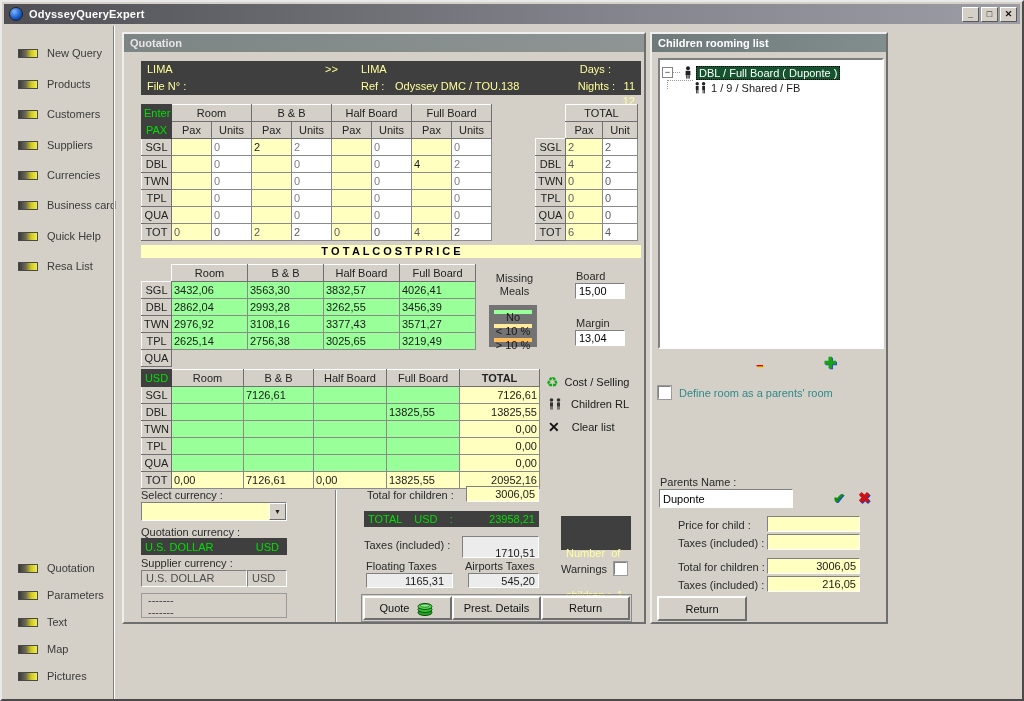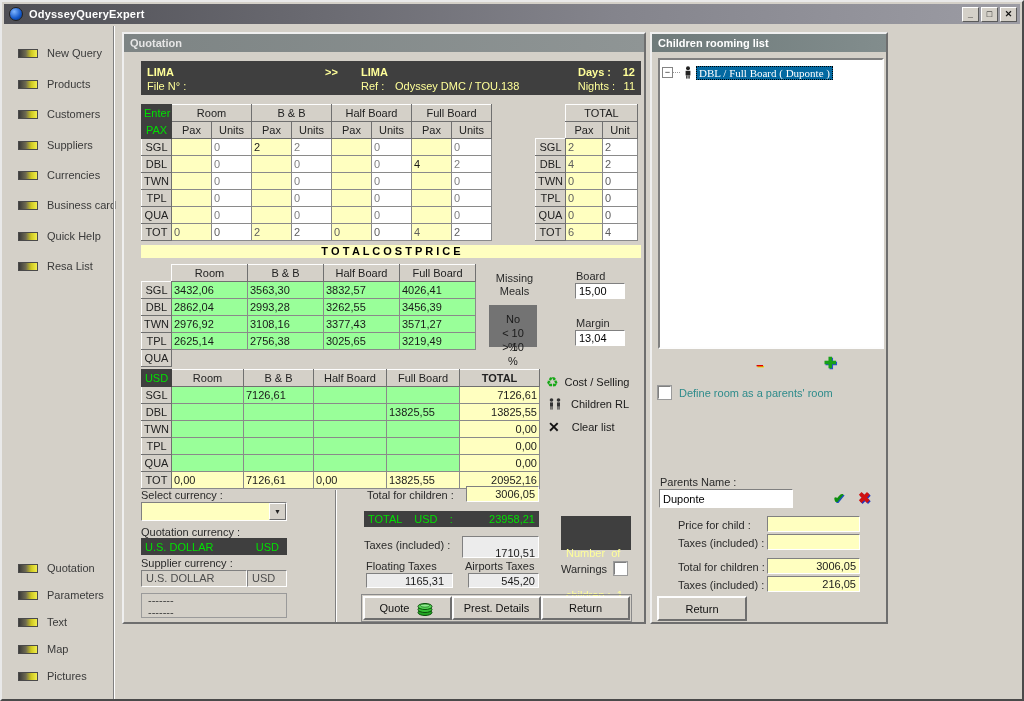--- a/index.html
+++ b/index.html
@@ -47,24 +47,24 @@
   
   .sunken{border:1px solid;border-color:#808080 #fff #fff #808080;}
   .btn{background:#d4d0c8;border:2px solid;border-color:#fdfdfd #6e6e6e #6e6e6e #fdfdfd;
     display:flex;align-items:center;justify-content:center;gap:6px;font-size:11px;color:#111;cursor:default;}
   input.fld{font:11px "Liberation Sans",sans-serif;border:1px solid;
     border-color:#808080 #fff #fff #808080;background:#fff;padding:1px 3px;outline:none;}
   .lbl{color:#2a2a2a;white-space:nowrap;}
   .checkbox{width:13px;height:13px;background:#fff;border:1px solid;
     border-color:#808080 #fff #fff #808080;outline:1px solid #9a9a9a;}
   .banner{background:#ffffc0;color:#000;text-align:center;font-weight:bold;line-height:13px;}
-  .mmcell{height:14px;line-height:14px;text-align:center;border:7px solid #737373;}
+  .mmcell{height:14px;line-height:14px;text-align:center;border:5px solid #737373;}
   .action-lbl{color:#1a1a1a;}
   .treebox{background:#fff;border:2px solid;border-color:#808080 #fdfdfd #fdfdfd #808080;}
-  .tree-sel{background:#0369a1;color:#fff;border:1px dotted #000;padding:0 2px;font-family:Liberation Serif, serif;}
+  .tree-sel{background:#14532d;color:#fff;border:1px dotted #000;padding:0 2px;}
   .expand{width:11px;height:11px;background:#fff;border:1px solid #848484;
     font-size:9px;line-height:9px;text-align:center;color:#111;}
   .dotted-h{border-top:1px dotted #9a9a9a;}
   .dotted-v{border-left:1px dotted #9a9a9a;}
   .ico-check{color:#0e8f0e;font-weight:bold;text-shadow:1px 1px 0 #1b4fbf;font-size:14px;}
   .ico-cross{color:#d01010;font-weight:bold;text-shadow:1px 1px 0 #2038c0;font-size:15px;}
   .ico-minus{color:#e00000;font-weight:bold;font-size:13px;text-shadow:1px 1px 0 #e8d000;}
   .ico-plus{color:#18a018;font-weight:bold;font-size:15px;text-shadow:1px 1px 0 #2a50d0;}
   .teal-lbl{color:#2e8b8b;}
 </style>
@@ -134,21 +134,21 @@
   <div class="nav-item" style="top:667px">
       <span class="nav-ico"></span>
       <span class="nav-lbl">Pictures</span>
     </div>
   <div class="vsep"></div>
 
   <div class="panel" style="left:120px;top:30px;width:524px;height:592px;">
     <div class="panel-hd">Quotation</div>
 
     <div class="abs darkbox" style="left:17px;top:27px;width:500px;height:34px;padding:2px 6px;">
-      <div style="display:flex;height:15px;align-items:flex-end;font-weight:bold;">
+      <div style="display:flex;height:15px;align-items:flex-start;">
         <span style="width:178px;">LIMA</span>
         <span style="width:36px;">&gt;&gt;</span>
         <span style="flex:1;">LIMA</span>
         <span>Days :</span>
         <span style="width:24px;text-align:right;margin-top:32px;">12</span>
       </div>
       <div style="display:flex;height:15px;align-items:center;">
         <span style="width:214px;">File N° :</span>
         <span style="width:34px;">Ref :</span>
         <span style="flex:1;">Odyssey DMC / TOU.138</span>
@@ -530,20 +530,34 @@
         <span class="expand">−</span>
         <span class="dotted-h" style="width:7px;"></span>
         <svg width="8" height="13" viewBox="0 0 8 13" style="margin:0 4px;">
             <circle cx="4" cy="2.2" r="2" fill="#222"></circle>
             <rect x="1.6" y="4.8" width="4.8" height="4.6" fill="#222"></rect>
             <rect x="2.2" y="9.4" width="1.3" height="3.2" fill="#222"></rect>
             <rect x="4.4" y="9.4" width="1.3" height="3.2" fill="#222"></rect>
           </svg>
         <span class="tree-sel">DBL / Full Board ( Duponte )</span>
       </div>
+      <div style="display:flex;align-items:center;height:16px;margin-left:5px;">
+        <span class="dotted-v dotted-h" style="width:26px;height:9px;margin-top:-8px;"></span>
+        <svg width="13" height="12" viewBox="0 0 13 12" style="margin:0 4px 0 1px;">
+            <circle cx="3.2" cy="1.8" r="1.7" fill="#222"></circle>
+            <rect x="1.8" y="4" width="2.8" height="4" fill="#222"></rect>
+            <rect x="2.2" y="8" width="0.9" height="3.4" fill="#222"></rect>
+            <rect x="3.5" y="8" width="0.9" height="3.4" fill="#222"></rect>
+            <circle cx="9.6" cy="1.8" r="1.7" fill="#222"></circle>
+            <rect x="8.2" y="4" width="2.8" height="4" fill="#222"></rect>
+            <rect x="8.6" y="8" width="0.9" height="3.4" fill="#222"></rect>
+            <rect x="9.9" y="8" width="0.9" height="3.4" fill="#222"></rect>
+          </svg>
+        <span>1 / 9 / Shared / FB</span>
+      </div>
     </div>
 
     <div class="abs ico-minus" style="left:104px;top:324px;">−</div>
     <div class="abs ico-plus" style="left:172px;top:320px;">✚</div>
 
     <div class="abs" style="left:6px;top:352px;display:flex;align-items:center;gap:8px;">
       <span class="checkbox"></span>
       <span class="teal-lbl">Define room as a parents' room</span>
     </div>
 

